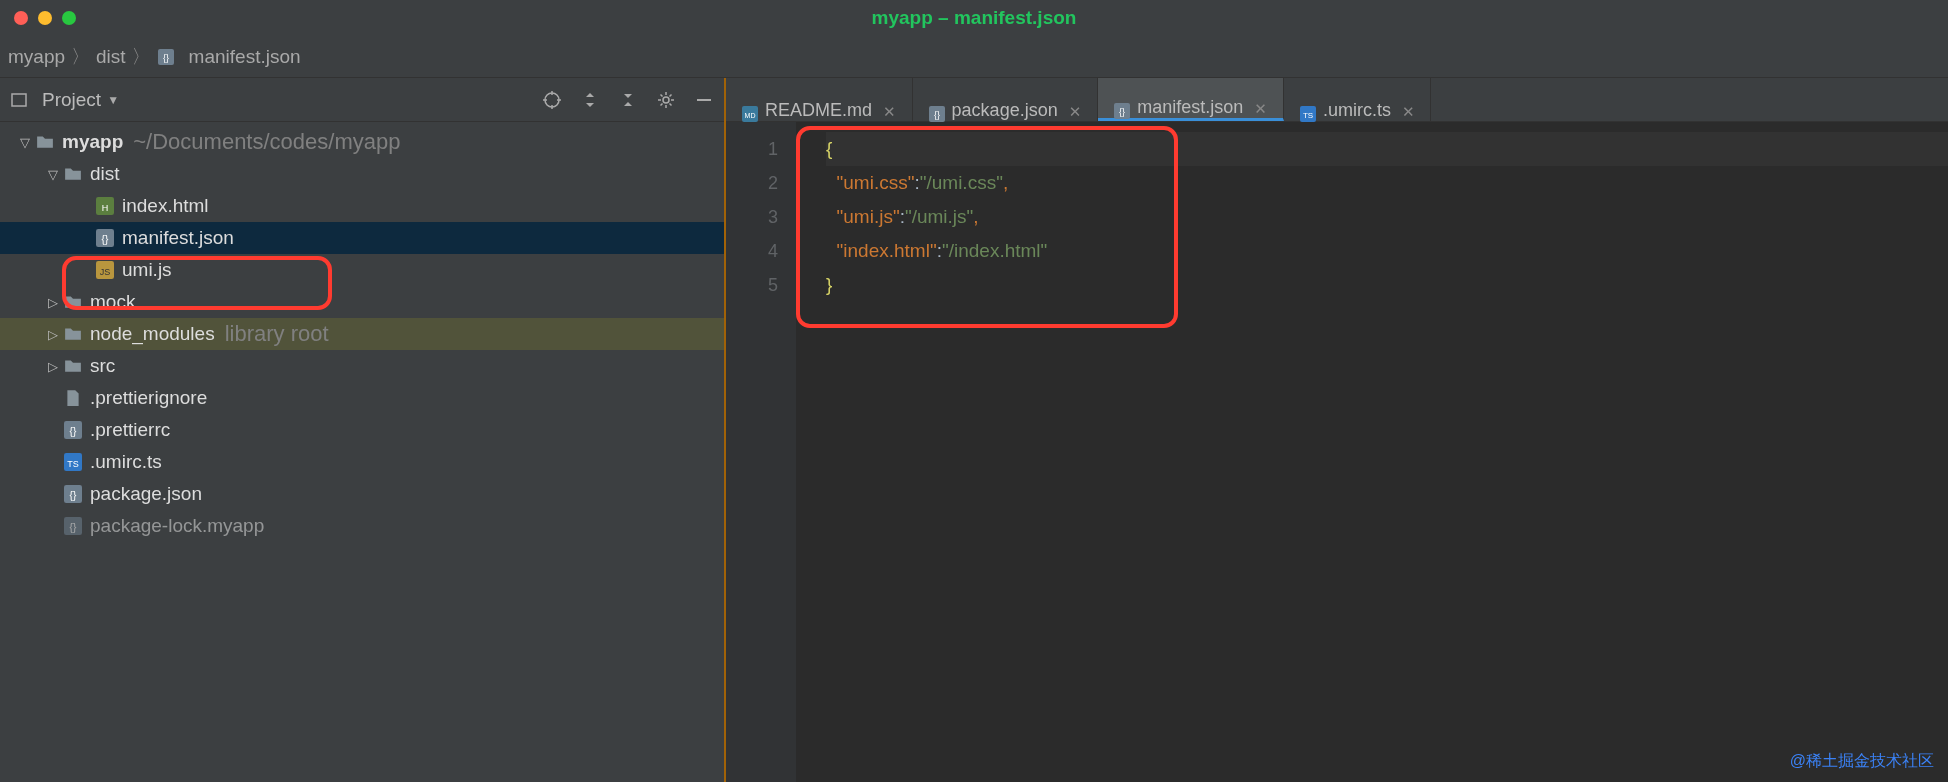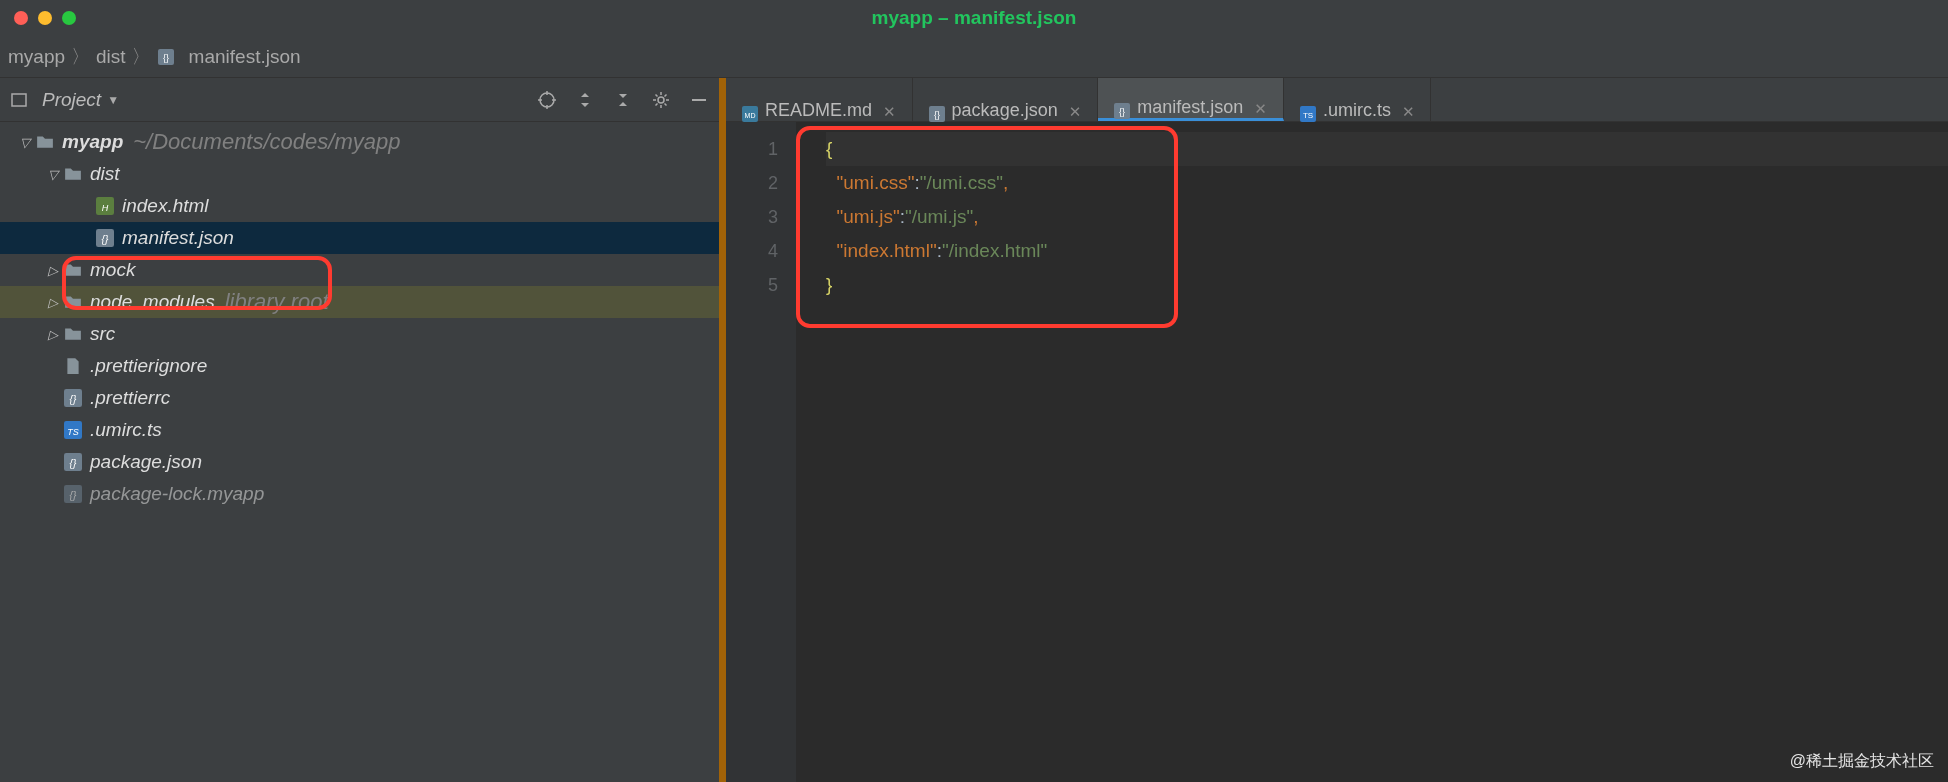--- a/index.html
+++ b/index.html
@@ -14,21 +14,21 @@
 .dot.green { background: #28c840; }
 .wintitle { position: absolute; left: 50%; transform: translateX(-50%); color: #22c55e; font-weight: 600; font-size: 19px; }
 
 
 .breadcrumb { height: 42px; background: #3c3f41; display: flex; align-items: center; padding-left: 8px; gap: 6px; color: #a9a9a9; font-size: 19px; border-bottom: 1px solid #323232; }
 .bc-item { display: inline-flex; align-items: center; gap: 6px; }
 .bc-sep { color: #888; }
 
 
 .main { display: flex; height: calc(100% - 78px); }
-.sidebar { width: 726px; background: #3c3f41; border-right: 7px solid #a16207; display: flex; flex-direction: column; font-style: italic; }
+.sidebar { width: 726px; background: #3c3f41; border-right: 2px solid #a16207; display: flex; flex-direction: column; }
 .sidebar-head { height: 44px; display: flex; align-items: center; padding: 0 10px; border-bottom: 1px solid #323232; }
 .sidebar-title { display: flex; align-items: center; gap: 6px; font-size: 19px; color: #bbb; }
 .sidebar-tools { margin-left: auto; display: flex; align-items: center; gap: 18px; color: #aaa; }
 .tool-icon { width: 20px; height: 20px; cursor: pointer; display: inline-flex; align-items: center; justify-content: center; }
 
 
 .tree { flex: 1; overflow-y: hidden; padding-top: 4px; font-size: 19px; }
 .tree-row { height: 32px; display: flex; align-items: center; padding-left: 8px; white-space: nowrap; cursor: pointer; }
 .tree-row.selected { background: #0d293e; }
 .tree-row.library { background: #51533a; }
@@ -58,21 +58,21 @@
 .code { flex: 1; background: #2b2b2b; padding: 10px 0 0 30px; font-family: "Menlo", "Consolas", monospace; font-size: 19px; line-height: 34px; position: relative; }
 .code-line { height: 34px; display: flex; align-items: center; }
 .code-line.hl { background: #323232; }
 .tok-brace { color: #d5d266; }
 .tok-key { color: #cc7832; }
 .tok-str { color: #6a8759; }
 .tok-punc { color: #cc7832; }
 .tok-white { color: #a9b7c6; }
 
 
-.watermark { position: absolute; right: 14px; bottom: 10px; color: #e5e5e5; font-size: 16px; }
+.watermark { position: absolute; right: 14px; bottom: 10px; color: #3b82f6; font-size: 16px; }
 
 
 svg { display: block; }
 </style>
 </head>
 <body>
 
 <div class="titlebar">
   <div class="traffic">
     <div class="dot red"></div>
@@ -181,20 +181,30 @@
         <div class="tree-row indent-2 selected">
           <span class="chev"></span>
           <span class="row-icon">
             <svg viewBox="0 0 16 16" width="18" height="18">
               <rect width="16" height="16" rx="2" fill="#6e7f8e"></rect>
               <text x="8" y="12" font-size="9" text-anchor="middle" fill="#fff">{}</text>
             </svg>
           </span>
           <span class="row-label">manifest.json</span>
         </div>
+        <div class="tree-row indent-2">
+          <span class="chev"></span>
+          <span class="row-icon">
+            <svg viewBox="0 0 16 16" width="18" height="18">
+              <rect width="16" height="16" rx="2" fill="#b9963e"></rect>
+              <text x="8" y="12" font-size="8" text-anchor="middle" fill="#333">JS</text>
+            </svg>
+          </span>
+          <span class="row-label">umi.js</span>
+        </div>
         <div class="tree-row indent-1">
           <span class="chev">▷</span>
           <span class="row-icon">
             <svg viewBox="0 0 16 16" width="18" height="18">
               <path d="M1 3h5l2 2h7v8H1z" fill="#87939a"></path>
             </svg>
           </span>
           <span class="row-label">mock</span>
         </div>
         <div class="tree-row indent-1 library">

